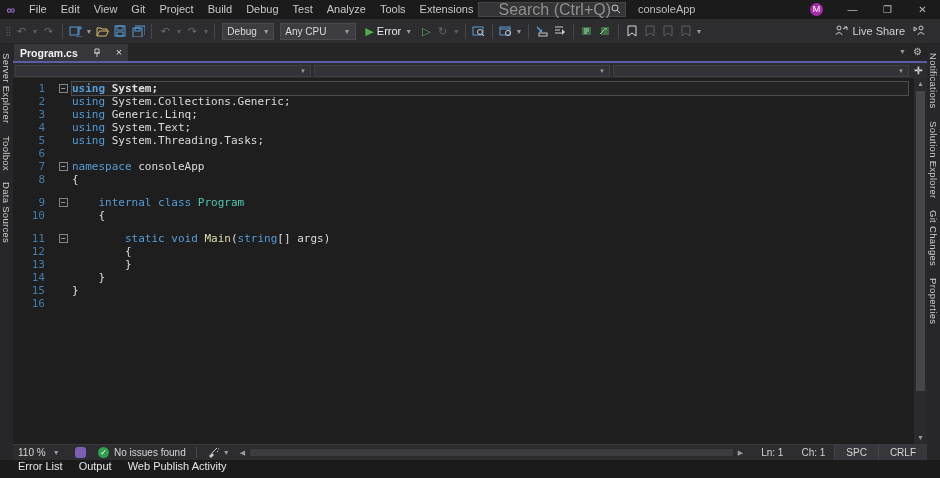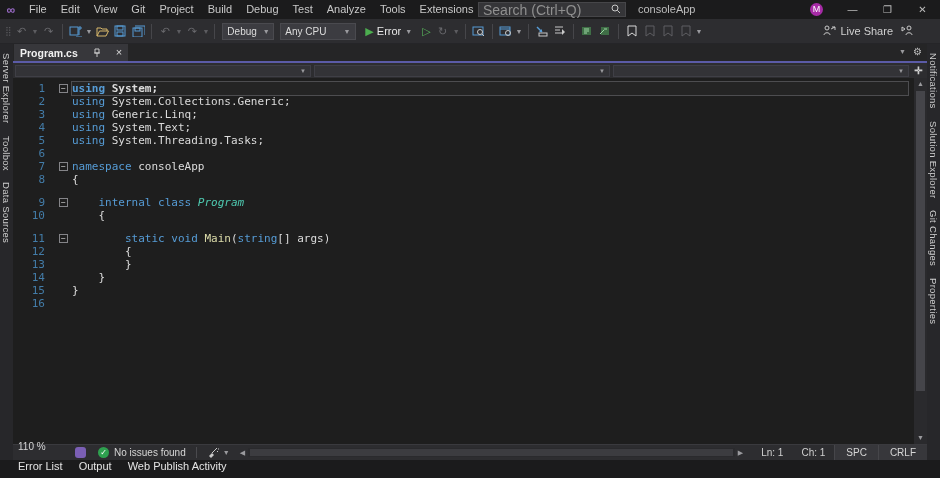--- a/index.html
+++ b/index.html
@@ -6,42 +6,42 @@
   html,body { width:940px; height:478px; overflow:hidden; }
   body { font-family:"Liberation Sans", sans-serif; background:#1e1e1e; color:#ccc; font-size:11px; }
   .window { width:940px; height:478px; display:flex; flex-direction:column; background:#1e1e1e; }
 
   
   .titlebar { height:19px; background:#1b1b1c; display:flex; align-items:center; flex:0 0 auto; position:relative; }
   .vs-logo { width:22px; text-align:center; color:#9b6bc8; font-size:12px; font-weight:bold; }
   .menu-bar { display:flex; align-items:center; height:100%; }
   .menu-item { padding:0 7px; line-height:19px; color:#c8c8c8; cursor:default;text-align:right; }
   .search-box { position:absolute; left:478px; top:2px; width:148px; height:15px; background:#353538; border:1px solid #464649; display:flex; align-items:center; padding:0 4px; }
-  .search-placeholder { flex:1; color:#8f8f8f; font-size:14px; }
+  .search-placeholder { flex:1; color:#8f8f8f; font-size:16px;text-align:right; }
   .app-title { position:absolute; left:638px; top:0; line-height:19px; color:#bdbdbd; }
   .avatar { position:absolute; right:117px; top:3px; width:13px; height:13px; border-radius:50%; background:#a62ba6; color:#fff; font-size:9px; text-align:center; line-height:13px; }
   .win-controls { position:absolute; right:0; top:0; display:flex; height:19px; }
   .win-btn { width:35px; text-align:center; line-height:19px; color:#bbb; font-size:10px; }
 
   
   .toolbar { height:25px; background:#2d2d30; display:flex; align-items:center; padding-left:3px; flex:0 0 auto; position:relative; border-bottom:1px solid #252528; }
   .tb-sep { width:1px; height:15px; background:#46464a; margin:0 4px; }
   .tb-drag { color:#58585c; font-size:9px; letter-spacing:-1px; margin:0 2px; }
   .tb-icon { width:16px; height:16px; display:inline-flex; align-items:center; justify-content:center; margin:0 1px; font-size:11px; }
   .tb-icon svg { display:block; }
   .dim { color:#6a6a6e; }
   .chev { color:#9a9a9e; font-size:7px; margin:0 1px; }
   .chev.dim { color:#5c5c60; }
   .combo { height:17px; background:#3c3c41; border:1px solid #4a4a4f; display:flex; align-items:center; padding:0 4px; margin:0 3px; color:#dcdcdc; }
   .combo .combo-label { flex:1; font-size:10px; }
   .combo .chev { margin-left:6px; }
   .start-btn { display:flex; align-items:center; margin:0 4px; padding:0 2px; color:#e8e8e8; }
   .play-solid { color:#4cae4f; font-size:11px; margin-right:3px; }
   .play-hollow { color:#59b75c; font-size:11px; margin:0 3px; }
-  .toolbar-right { position:absolute; right:26px; display:flex; align-items:center; gap:8px; }
+  .toolbar-right { position:absolute; right:14px; display:flex; align-items:center; gap:8px; }
   .live-share { display:flex; align-items:center; gap:4px; color:#d0d0d0; }
 
   
   .main { flex:1 1 auto; display:flex; min-height:0; }
   .side-strip { width:13px; background:#27272a; display:flex; flex-direction:column; align-items:center; padding-top:3px; flex:0 0 auto; }
   .v-tab { writing-mode:vertical-rl; font-size:9.5px; color:#cfcfcf; padding:6px 0; letter-spacing:.3px; white-space:nowrap; }
 
   .editor-col { flex:1 1 auto; display:flex; flex-direction:column; min-width:0; background:#1e1e1e; }
 
   
@@ -62,31 +62,31 @@
   
   .code-wrap { flex:1 1 auto; position:relative; min-height:0; overflow:hidden; }
   .code-area { position:absolute; inset:0 13px 0 0; padding-top:4px; font-family:"DejaVu Sans Mono", monospace; font-size:11px; }
   .code-line { display:flex; align-items:center; height:13px; white-space:pre; }
   .code-line.gap { margin-top:10px; }
   .ln { width:46px; text-align:right; padding-right:14px; color:#437ca8; flex:0 0 auto; }
   .fold-col { width:13px; flex:0 0 auto; display:flex; align-items:center; }
   .fold-box { width:9px; height:9px; border:1px solid #848488; color:#c8c8c8; font-size:8px; line-height:7px; text-align:center; background:#1e1e1e; }
   .code-text { flex:1 1 auto; }
   .code-line.current .code-text { outline:1px solid #4d4d50; background:#242424; margin-right:6px;font-weight:bold; }
-  .tok-k { color:#569cd6; } .tok-pl { color:#dcdcdc; } .tok-ty { color:#4ec9b0;font-style:italic; } .tok-me { color:#dcdcaa; }
+  .tok-k { color:#569cd6; } .tok-pl { color:#dcdcdc; } .tok-ty { color:#4ec9b0; } .tok-me { color:#dcdcaa; }
 
   
   .v-scroll { position:absolute; top:0; right:0; bottom:0; width:13px; background:#2a2a2d; display:flex; flex-direction:column; align-items:center; }
   .scroll-arrow { color:#9a9a9e; font-size:7px; line-height:12px; height:12px; }
   .v-thumb { width:9px; background:#45454a; flex:0 0 auto; height:300px; margin-top:1px; }
   .v-fill { flex:1 1 auto; }
 
   
   .editor-status { height:16px; background:#2d2d30; border-top:1px solid #3a3a3e; display:flex; align-items:center; flex:0 0 auto; font-size:10px; }
-  .zoom-combo { display:flex; padding:0 5px; gap:6px; color:#d6d6d6; width:58px;flex-direction:column; }
+  .zoom-combo { display:flex; align-items:center; padding:0 5px; gap:6px; color:#d6d6d6; width:58px; }
   .status-icon-purple { width:11px; height:11px; border-radius:3px; background:#7b5fb5; margin:0 4px; }
   .health { display:flex; align-items:center; gap:5px; color:#d6d6d6; margin-left:8px; }
   .check-circle { width:11px; height:11px; border-radius:50%; background:#2ea04f; color:#fff; font-size:8px; line-height:11px; text-align:center; }
   .es-sep { width:1px; height:11px; background:#4a4a4e; margin:0 10px; }
   .broom { display:flex; align-items:center; gap:3px; color:#c8c8c8; }
   .h-scroll { flex:1 1 auto; height:100%; display:flex; align-items:center; margin:0 6px; }
   .h-arrow { color:#9a9a9e; font-size:7px; padding:0 3px; }
   .h-track { flex:1; height:9px; background:#2a2a2d; position:relative; }
   .h-thumb { position:absolute; inset:1px 2px; background:#3c3c40; }
   .pos-field { color:#d0d0d0; padding:0 9px; }

